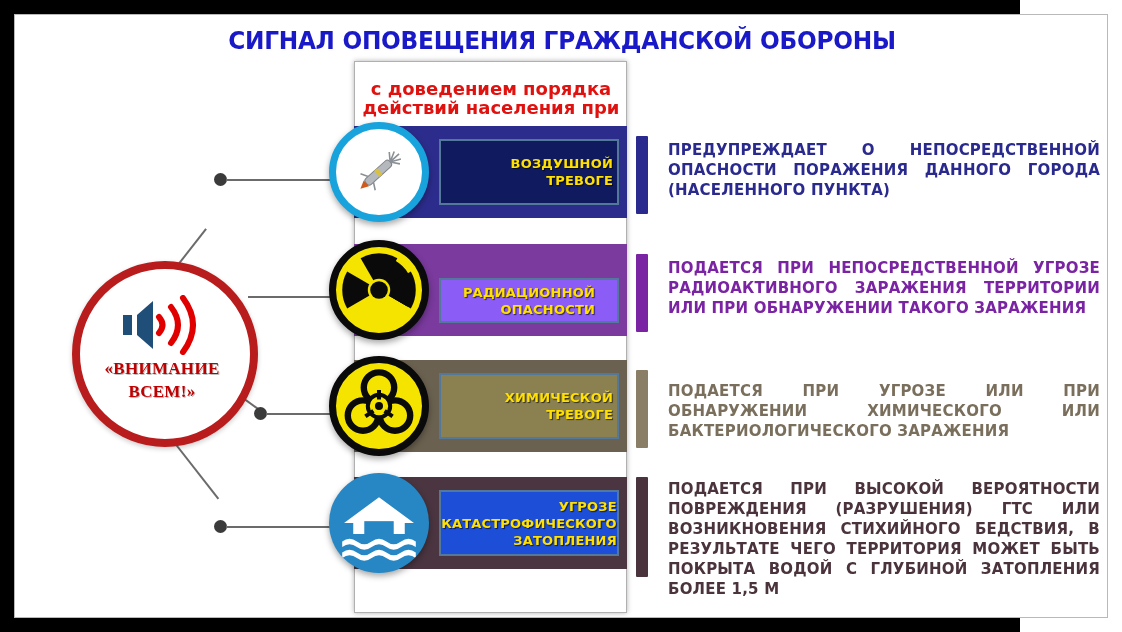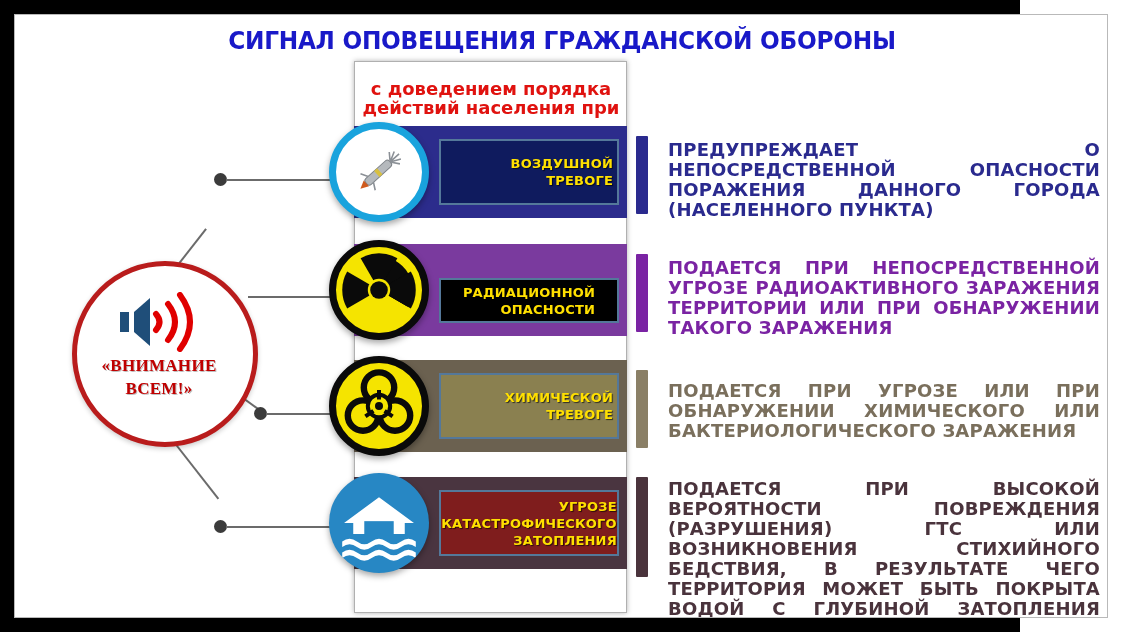--- a/index.html
+++ b/index.html
@@ -75,21 +75,21 @@
 
   
   #attention-circle {
     position: absolute;
     left: 57px;
     top: 246px;
     width: 186px;
     height: 186px;
     border-radius: 50%;
     background: #ffffff;
-    border: 5px solid #b91c1c;
+    border: 8px solid #b91c1c;
     box-shadow: 0 2px 5px rgba(0,0,0,0.20);
   }
 
   #speaker-wrap {
     position: absolute;
     left: 0;
     top: 26px;
     width: 164px;
     text-align: center;
   }
@@ -184,21 +184,21 @@
   
   .accent-bar {
     position: absolute;
     width: 12px;
     border-radius: 1px;
   }
   .desc {
     position: absolute;
     font-family: "DejaVu Sans", sans-serif;
     font-weight: bold;
-    font-size: 18px;
+    font-size: 15px;
     line-height: 20px;
     text-align: justify;
     text-align-last: left;
     letter-spacing: 0.2px;
   }
 </style>
 </head>
 <body>
 
 <div id="slide">
@@ -251,21 +251,21 @@
             <path d="M20 27 L16 20 M20 35 L16 42" stroke="#8b9096" stroke-width="1.6"></path>
           </g>
         </svg>
       </div>
       <div class="accent-bar" style="left:282px; top:10px; height:78px; background:#2a2a8e;"></div>
       <div class="desc" style="left:314px; top:14px; width:432px; color:#2a2a8e;">ПРЕДУПРЕЖДАЕТ О НЕПОСРЕДСТВЕННОЙ ОПАСНОСТИ ПОРАЖЕНИЯ ДАННОГО ГОРОДА (НАСЕЛЕННОГО ПУНКТА)</div>
     </div>
 
     <div class="row" style="top:229px;">
       <div class="band" style="background:#7a3a9e;"></div>
-      <div class="plate" style="background:#000000;margin-top:21px;">РАДИАЦИОННОЙ
+      <div class="plate" style="background:#8b5cf6;margin-top:21px;">РАДИАЦИОННОЙ
 ОПАСНОСТИ</div>
       <div class="icon-circle ic-radiation">
         <svg width="80" height="80" viewBox="0 0 100 100" aria-hidden="true">
           <g fill="#0a0a0a">
             <path d="M50 50 L50 8 A42 42 0 0 1 86.4 71 Z" transform="rotate(0 50 50)"></path>
           </g>
           <g fill="#0a0a0a">
             <path d="M50 50 L31 13.4 A41 41 0 0 1 69 13.4 Z"></path>
             <path d="M50 50 L85.5 29.5 A41 41 0 0 1 85.5 70.5 Z" transform="rotate(0 50 50)"></path>
             <path d="M50 50 L14.5 70.5 A41 41 0 0 0 14.5 70.5 Z"></path>
@@ -297,21 +297,21 @@
           <circle cx="50" cy="50" r="5" fill="#0a0a0a"></circle>
           <path d="M50 42 L50 30 M43 56 L33 63 M57 56 L67 63" stroke="#0a0a0a" stroke-width="5"></path>
         </svg>
       </div>
       <div class="accent-bar" style="left:282px; top:10px; height:78px; background:#8a7f66;"></div>
       <div class="desc" style="left:314px; top:14px; width:432px; color:#7a6f5c;margin-top:7px;">ПОДАЕТСЯ ПРИ УГРОЗЕ ИЛИ ПРИ ОБНАРУЖЕНИИ ХИМИЧЕСКОГО ИЛИ БАКТЕРИОЛОГИЧЕСКОГО ЗАРАЖЕНИЯ</div>
     </div>
 
     <div class="row" style="top:462px;">
       <div class="band" style="background:#4a3540;"></div>
-      <div class="plate" style="background:#7f1d1d;">УГРОЗЕ
+      <div class="plate" style="background:#1d4ed8;">УГРОЗЕ
 КАТАСТРОФИЧЕСКОГО
 ЗАТОПЛЕНИЯ</div>
       <div class="icon-circle ic-flood">
         <svg width="92" height="92" viewBox="0 0 100 100" aria-hidden="true">
           <g fill="#ffffff">
             <path d="M50 22 L88 50 L78 50 L78 62 L22 62 L22 50 L12 50 Z"></path>
             <rect x="34" y="48" width="32" height="16" fill="#2787c4"></rect>
             <path d="M10 70 q8 -6 16 0 t16 0 t16 0 t16 0 t16 0 l0 6 q-8 -6 -16 0 t-16 0 t-16 0 t-16 0 t-16 0 Z"></path>
             <path d="M10 82 q8 -6 16 0 t16 0 t16 0 t16 0 t16 0 l0 6 q-8 -6 -16 0 t-16 0 t-16 0 t-16 0 t-16 0 Z"></path>
           </g>

